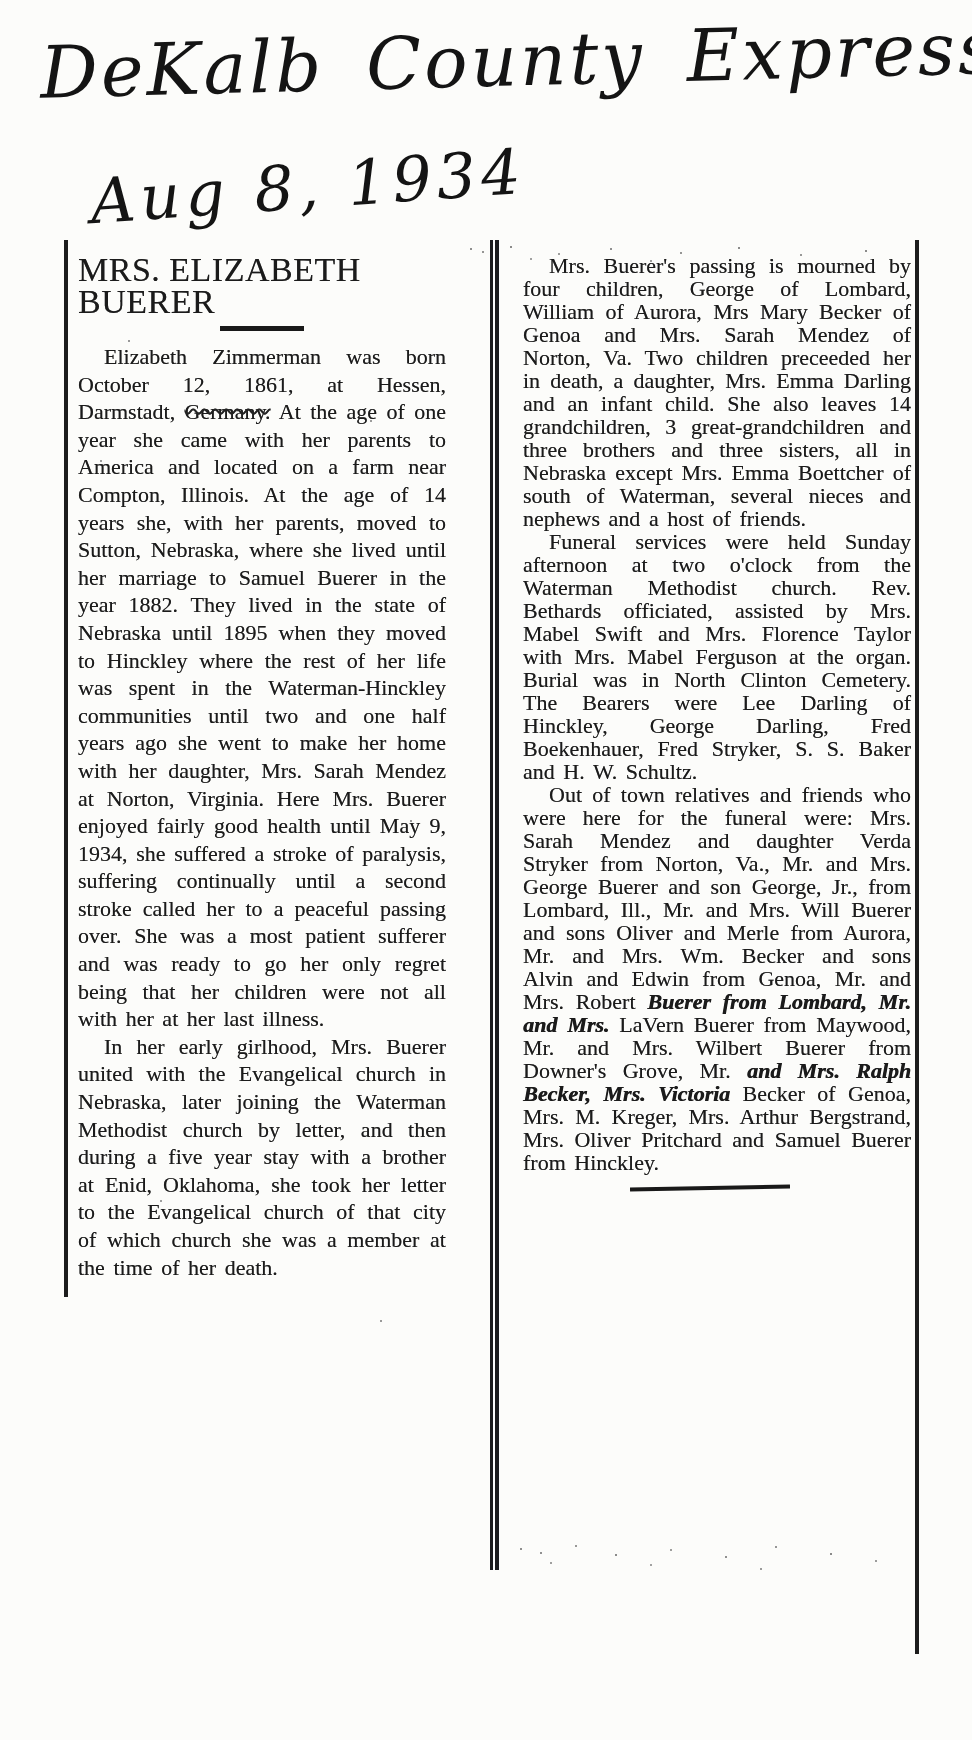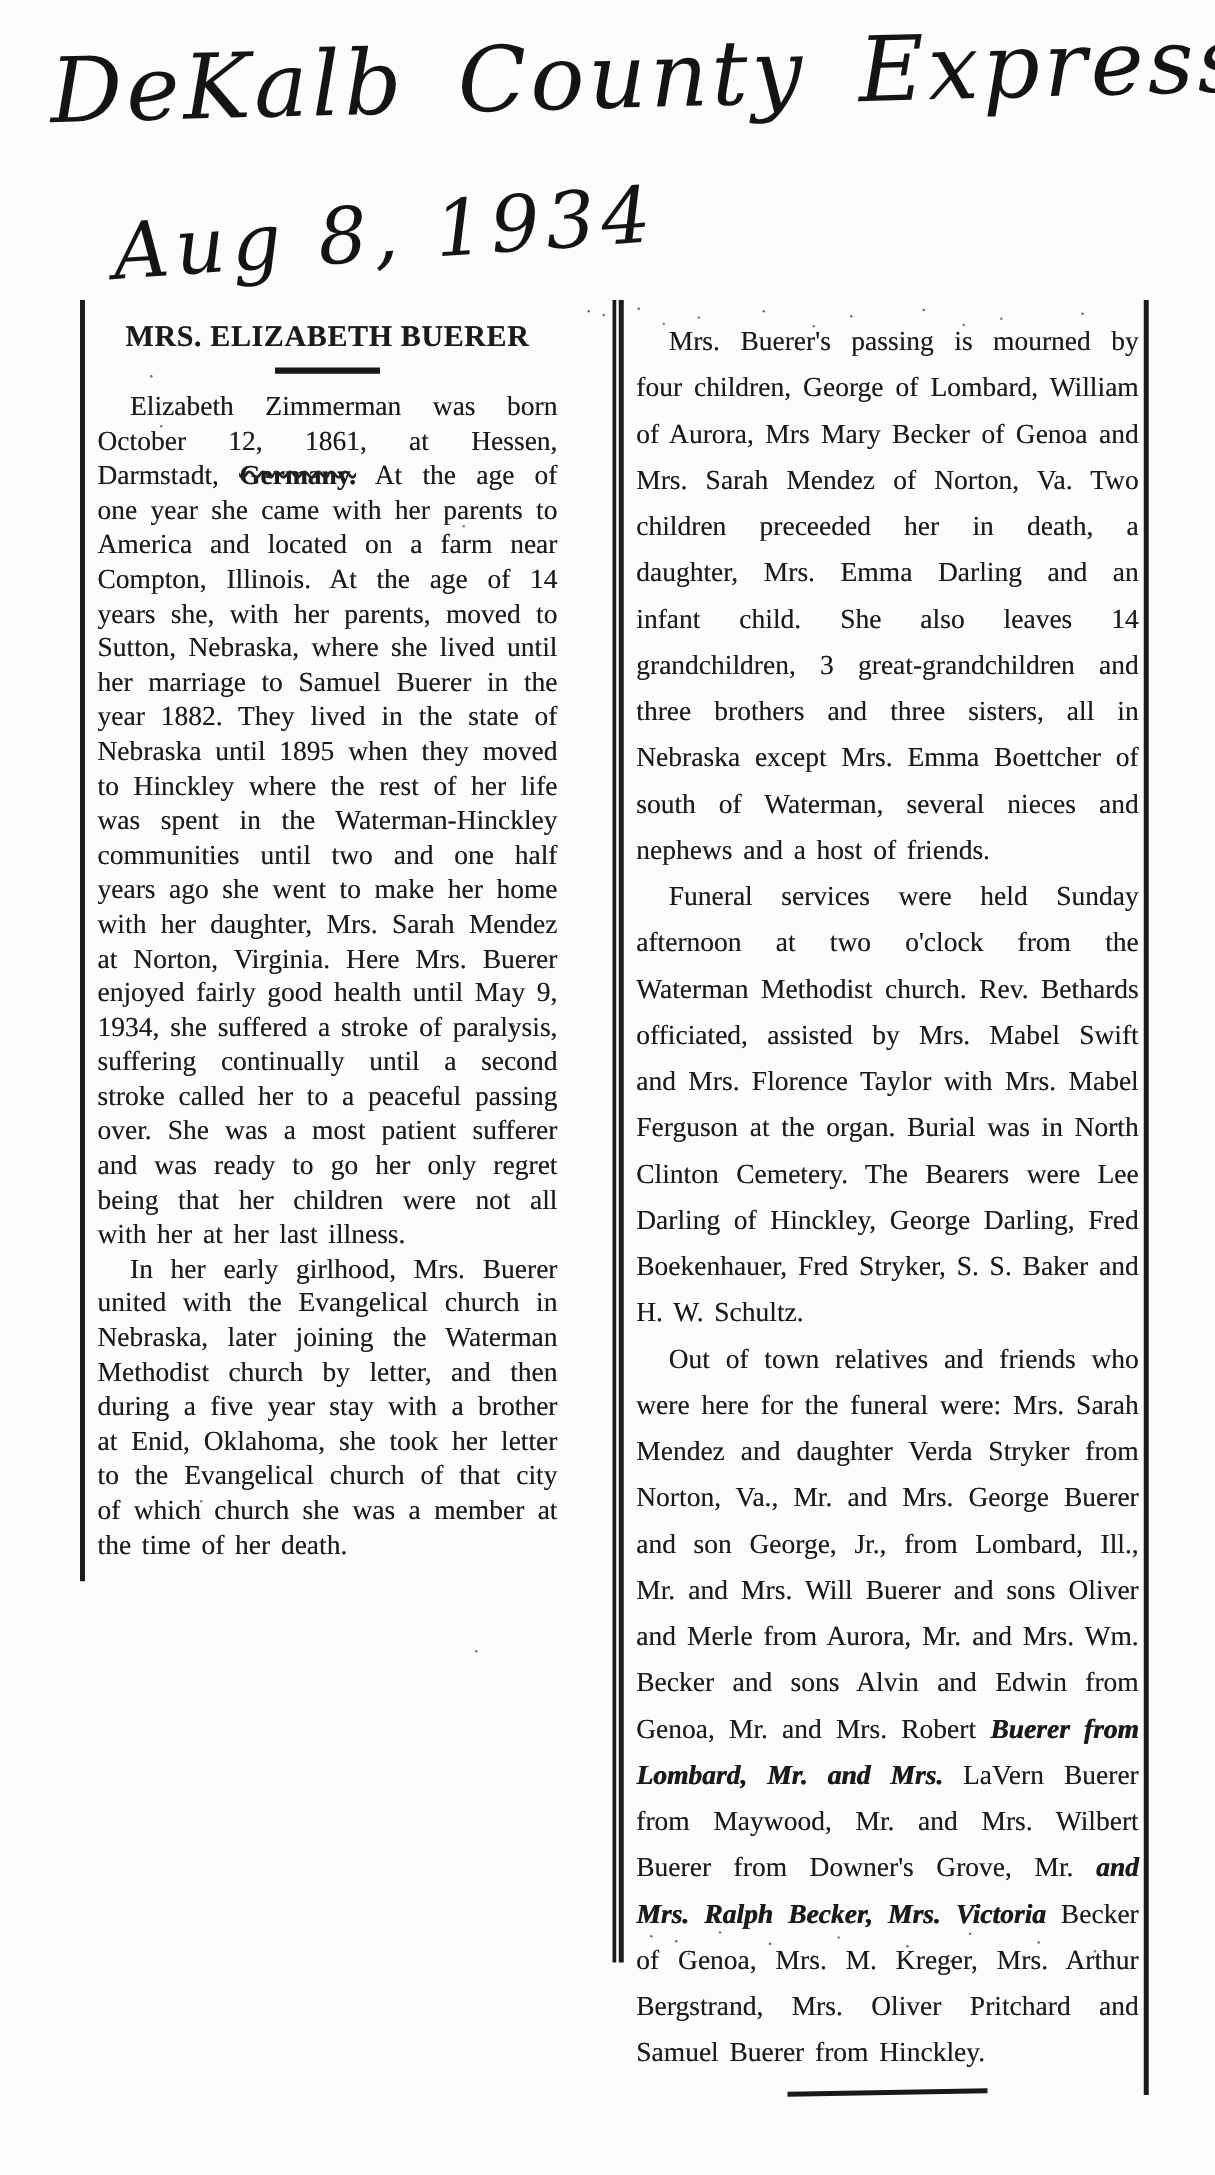--- a/index.html
+++ b/index.html
@@ -28,32 +28,32 @@
   }
   .divider {
     width:2px; height:1330px; margin-left:36px;
     border-left:3px solid #1c1c1c; border-right:4px solid #1c1c1c;
   }
   .col-right {
     width:402px; min-height:1400px; padding:14px 4px 0 10px;
     border-right:4px solid #1c1c1c;
   }
   .headline {
-    font-size:24px; font-weight:700; text-align:center;
+    font-size:34px; font-weight:400; 
     letter-spacing:0.5px; margin:4px 0 0 0; line-height:32px;
   }
   .headline-rule { width:84px; height:5px; background:#191919; margin:8px auto 12px auto; }
   .clipping p {
     margin:0; text-align:justify; text-indent:26px;
     font-size:22px; line-height:27.6px; word-spacing:0.14em;
   }
-  .col-right p { line-height:37px; }
+  .col-right p { line-height:23px;margin-left:14px; }
   .struck {
     text-decoration:line-through; text-decoration-style:wavy;
-    text-decoration-thickness:2px; text-decoration-color:#232323;font-weight:bold;
+    text-decoration-thickness:2px; text-decoration-color:#232323;
   }
   .overinked { font-weight:700; font-style:italic; text-shadow:0.5px 0 0 currentColor; }
   .end-rule { width:160px; height:4px; background:#191919; margin:12px auto 0 auto; transform:rotate(-1deg); }
 
   
   .speckle { position:absolute; width:2px; height:2px; border-radius:50%; background:#3a3a3a; opacity:.75; }
   .speckle.a {
     left:470px; top:248px;
     box-shadow: 12px 3px 0 #444, 40px -2px 0 #333, 88px 5px 0 #555, 140px 0 0 #3c3c3c,
                 210px 4px 0 #444, 268px -1px 0 #333, 330px 6px 0 #4a4a4a, 395px 2px 0 #333,

